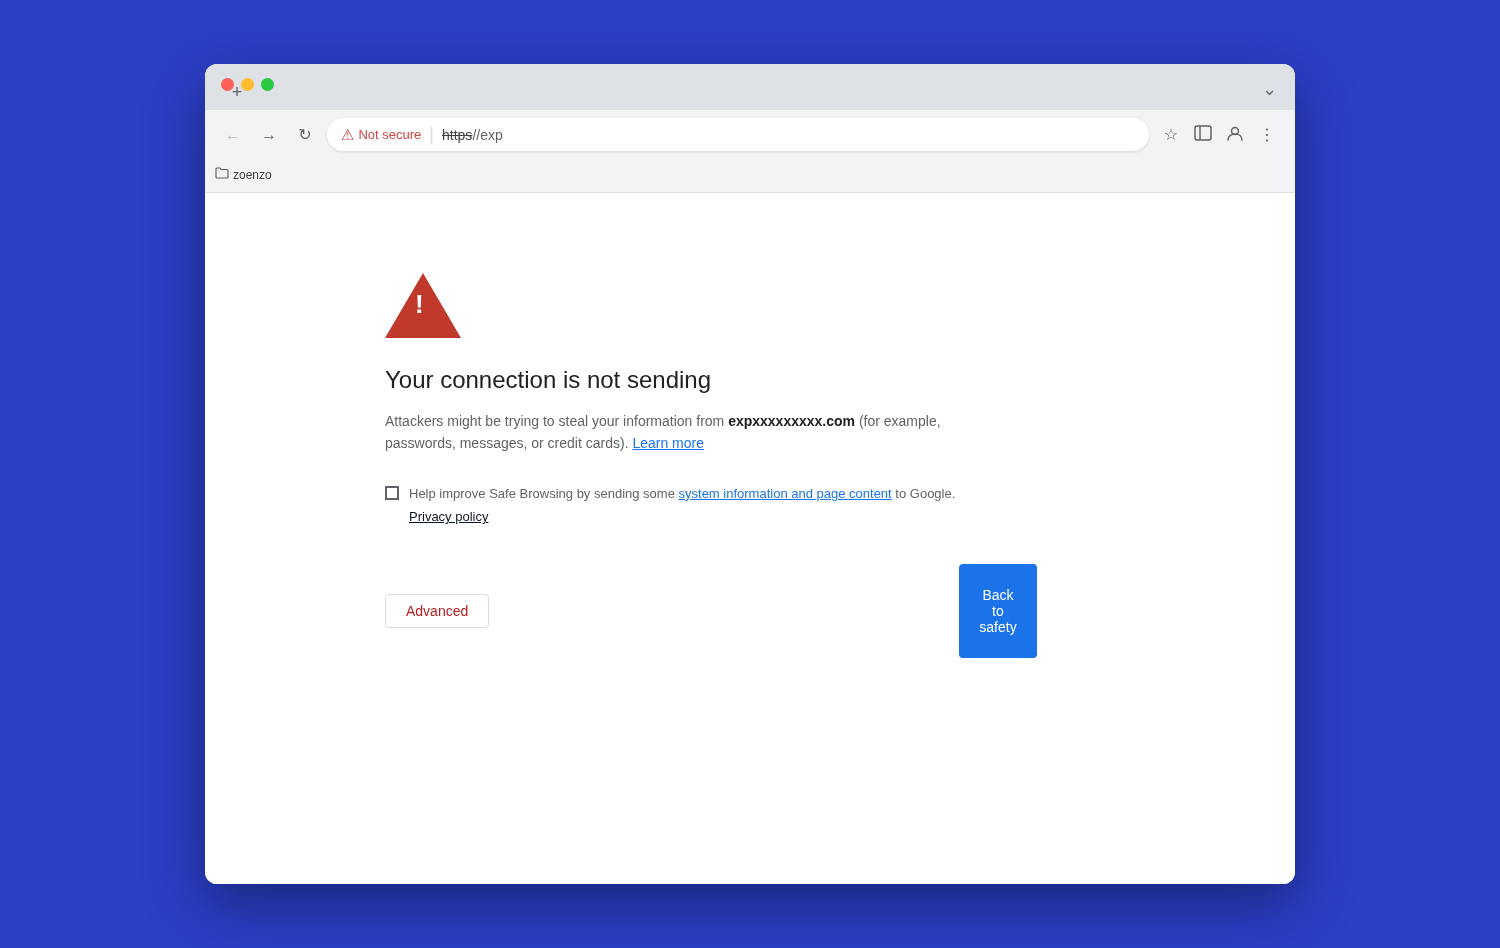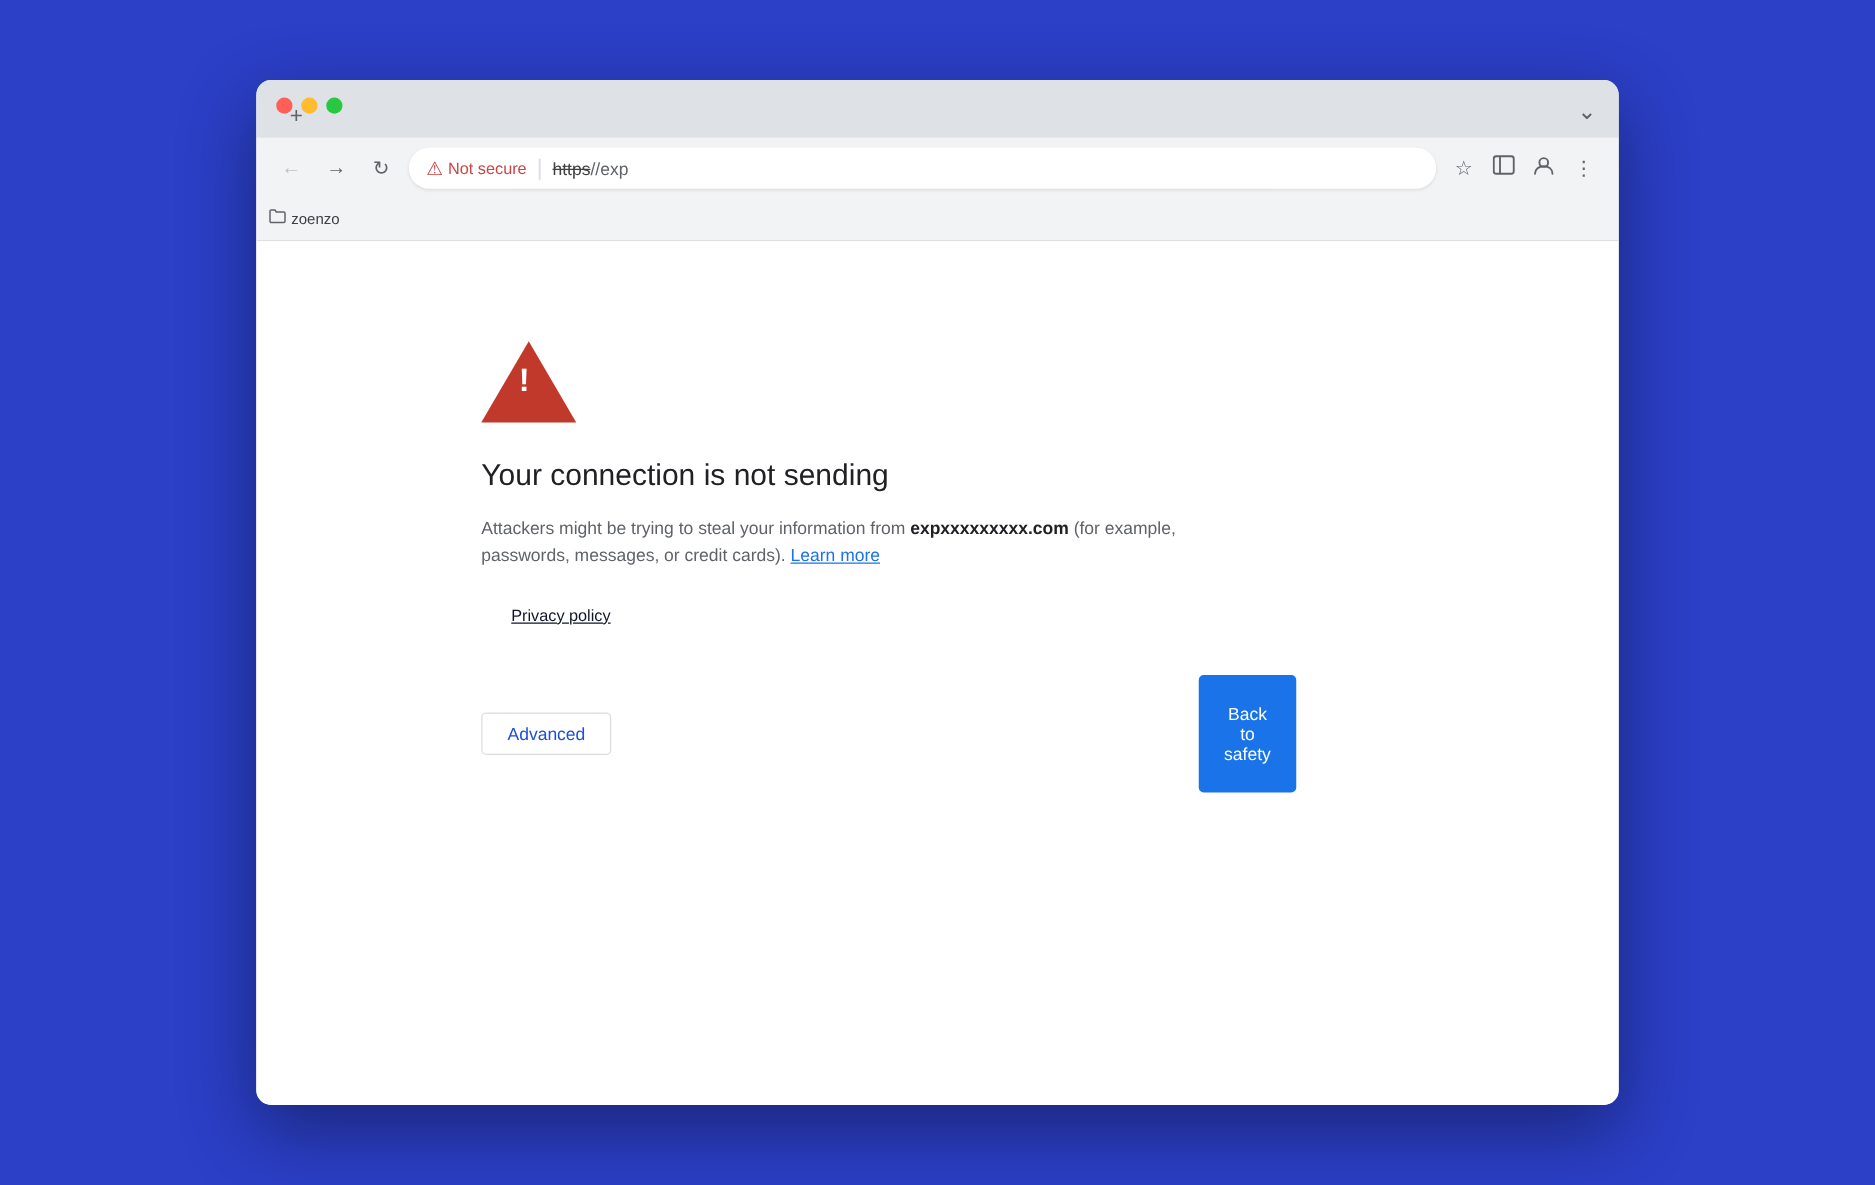--- a/index.html
+++ b/index.html
@@ -339,21 +339,21 @@
       gap: 470px;
       margin-top: 20px;
     }
 
     .btn-advanced {
       padding: 8px 20px;
       border: 1px solid #dadce0;
       background: #fff;
       border-radius: 4px;
       font-size: 14px;
-      color: #1d4ed8;
+      color: #b91c1c;
       cursor: pointer;
       font-family: inherit;
     }
 
     .btn-safety {
       padding: 23px 20px;
       border: none;
       background: #1a73e8;
       border-radius: 4px;
       font-size: 14px;
@@ -455,20 +455,26 @@
       </div>
 
       <h1 class="error-title">Your connection is not sending</h1>
 
       <p class="error-description">
         <span>Attackers might be trying to steal your information from </span><strong>expxxxxxxxxx.com</strong><span> (for example, passwords, messages, or credit cards).</span>
         <a>Learn more</a>
       </p>
 
 
+      <div class="safe-browsing-row">
+        <div class="safe-browsing-checkbox"></div>
+        <span class="safe-browsing-text">
+          <span>Help improve Safe Browsing by sending some </span><a>system information and page content</a><span> to Google.</span>
+        </span>
+      </div>
 
       <a class="privacy-policy-link">Privacy policy</a>
 
       <div class="action-buttons">
         <button class="btn-advanced">Advanced</button>
         <button class="btn-safety">Back to safety</button>
       </div>
 
     </div>
   </div>

